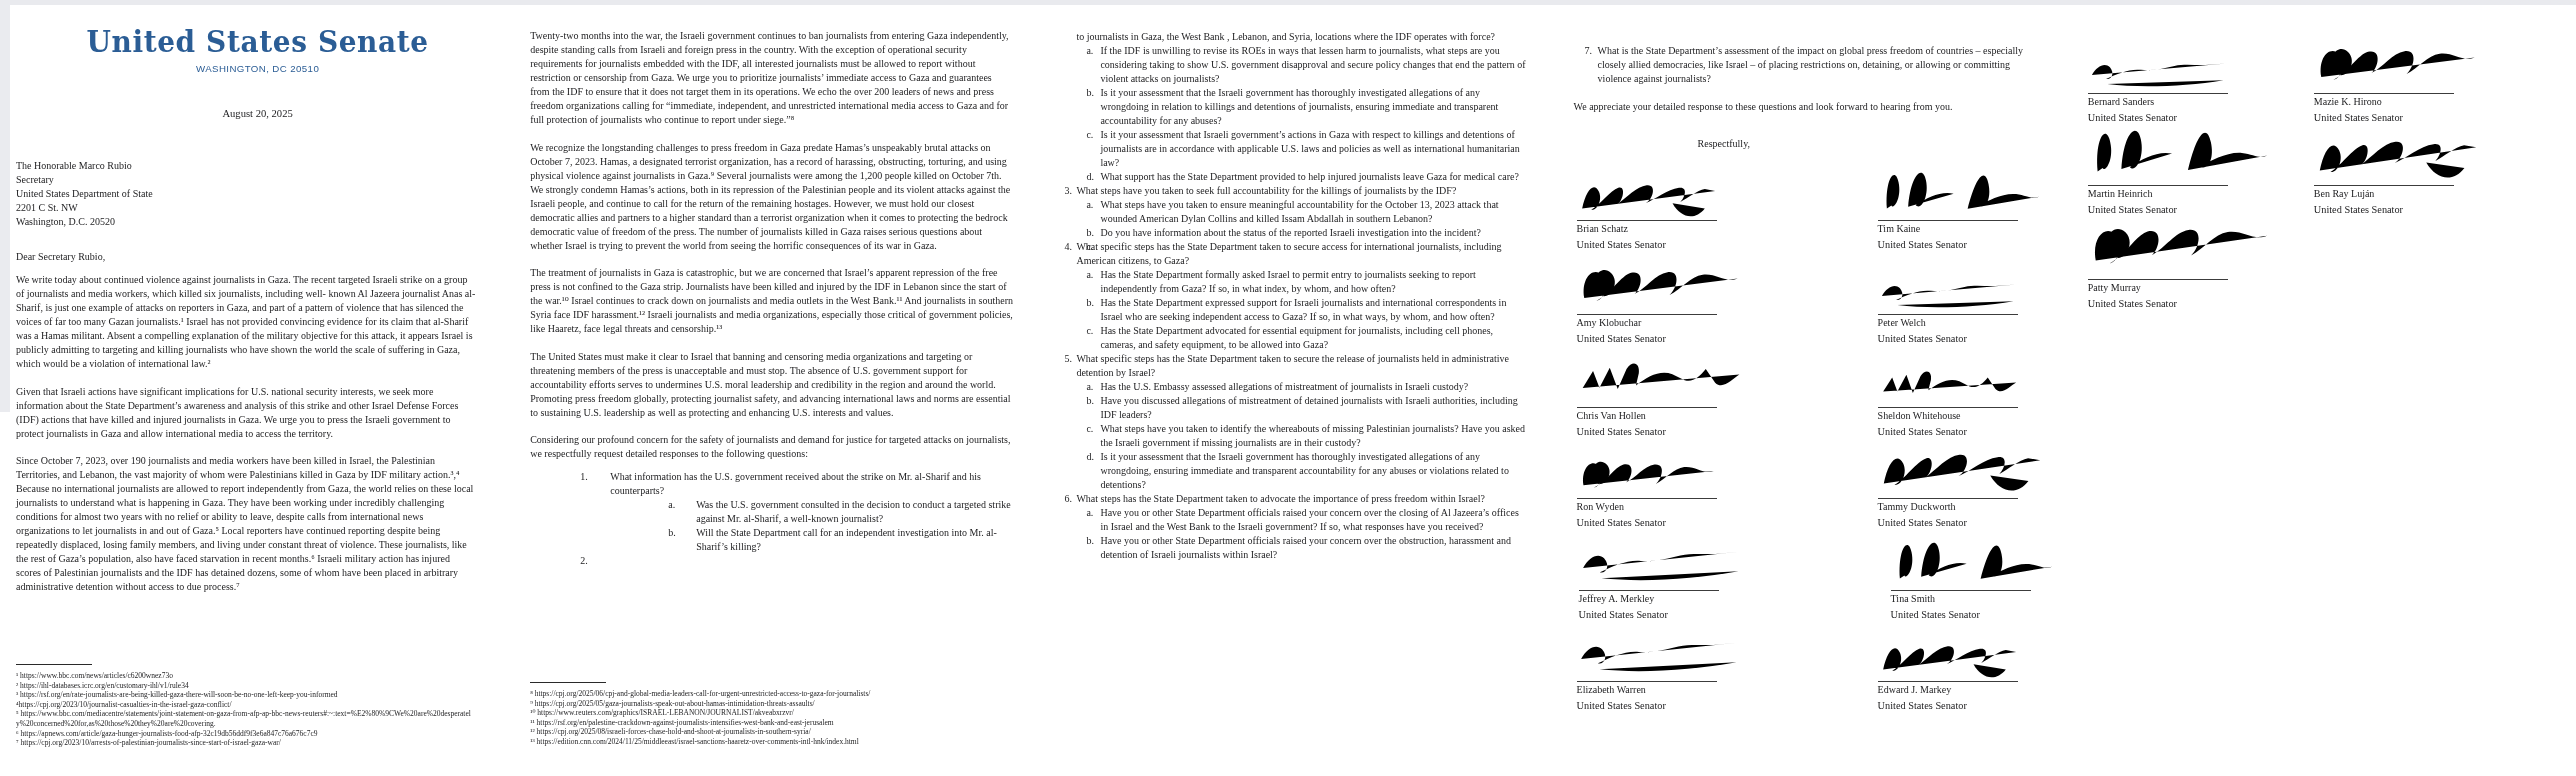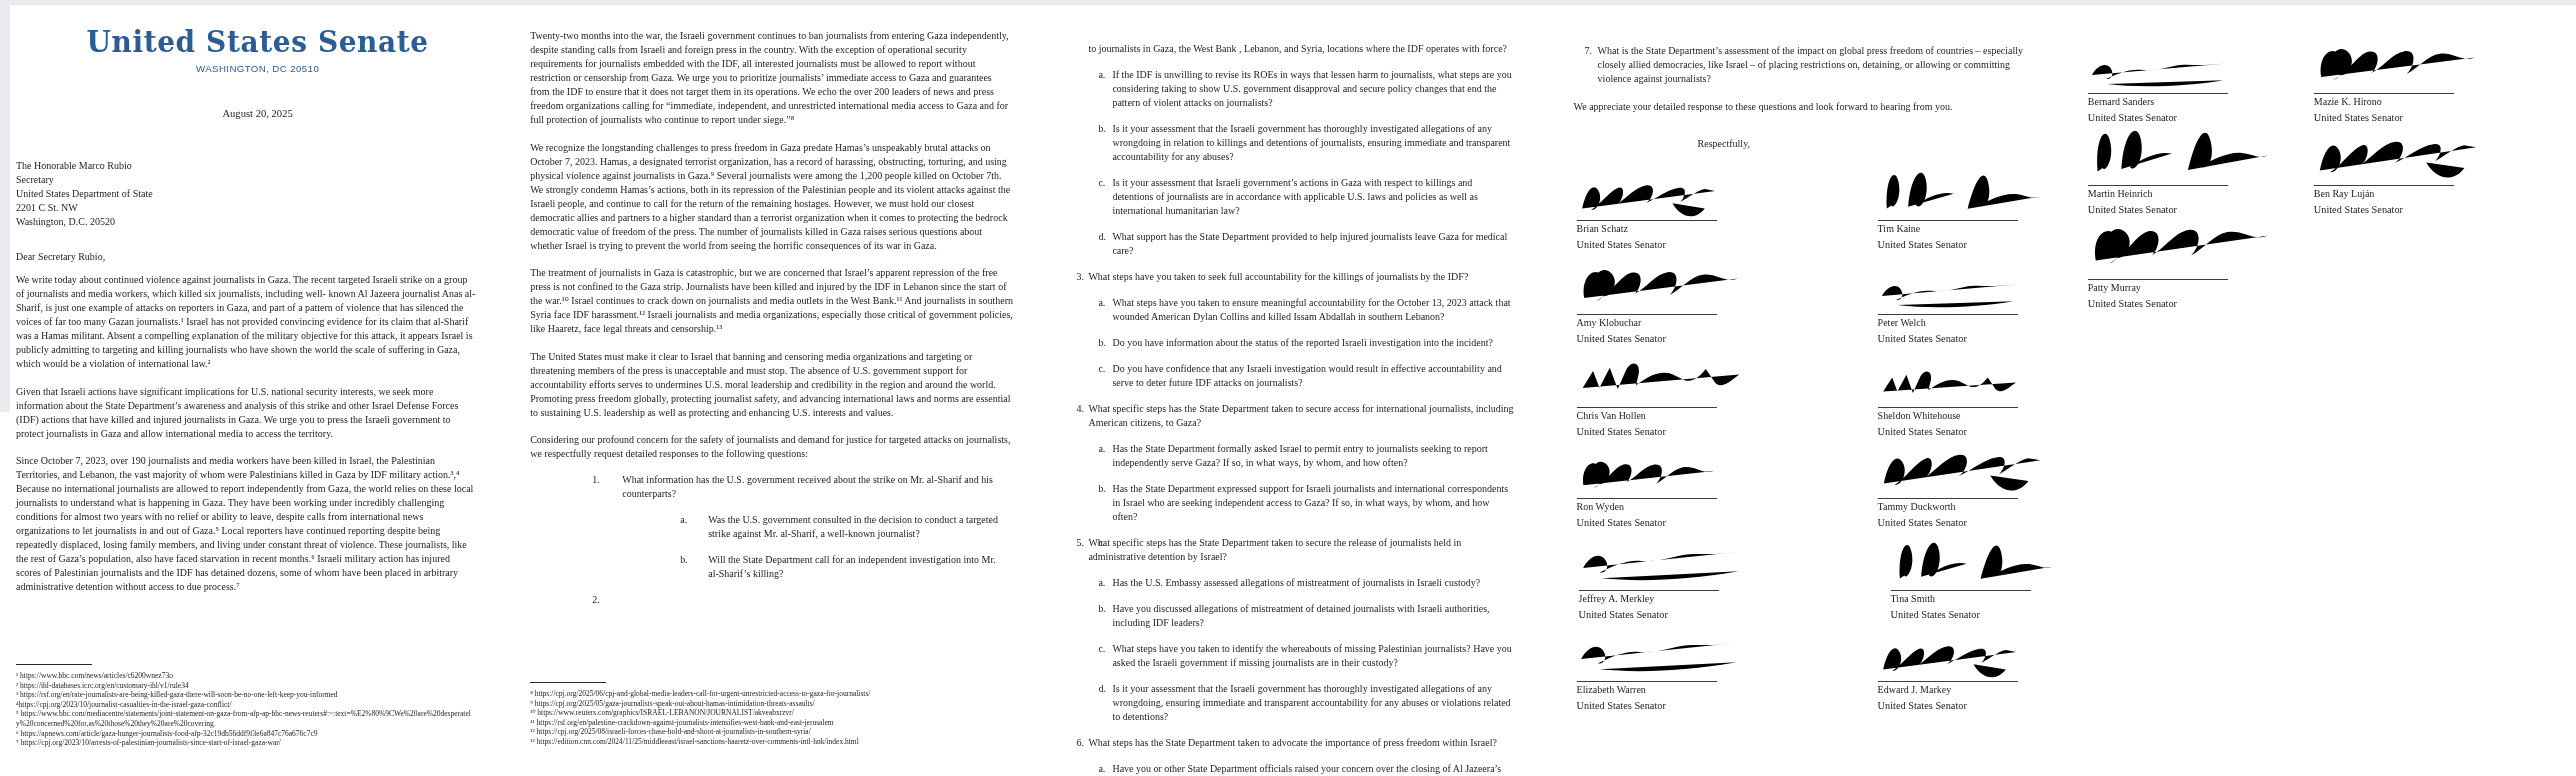--- a/index.html
+++ b/index.html
@@ -45,21 +45,21 @@
   .q2i .mk{position:absolute;left:50px;}
   .s2i{position:relative;padding-left:166px;}
   .s2i .mk{position:absolute;left:138px;}
   
   .p3-body{position:absolute;top:30px;left:0;width:496px;}
   .cont3{padding-left:46px;}
   .q3i{position:relative;padding-left:46px;}
   .q3i .mk{position:absolute;left:34px;}
   .s3i{position:relative;padding-left:70px;}
   .s3i .mk{position:absolute;left:56px;}
-  .blk{margin:12px;}
+  .blk{margin:0;}
   
   .q7{position:absolute;top:44px;left:0;width:480px;padding-left:52px;box-sizing:border-box;}
   .q7 .mk{position:absolute;left:39px;}
   .closing{position:absolute;top:100px;left:28px;width:454px;}
   .respectfully{position:absolute;top:137px;left:152px;}
   
   .sigblock{position:absolute;width:155px;}
   .sig{display:block;width:142px;height:53px;overflow:visible;margin-bottom:-4.5px;}
   .s-lg{transform:scale(1.18) rotate(-1deg);transform-origin:left bottom;}
   .s-xl{transform:scale(1.32) rotate(-2deg);transform-origin:left bottom;}
@@ -158,25 +158,25 @@
   <div class="sheet">
     <div class="p3-body txt">
       <div class="blk cont3">to journalists in Gaza, the West Bank , Lebanon, and Syria, locations where the IDF operates with force?</div>
       <div class="blk s3i"><span class="mk">a.</span><span>If the IDF is unwilling to revise its ROEs in ways that lessen harm to journalists, what steps are you considering taking to show U.S. government disapproval and secure policy changes that end the pattern of violent attacks on journalists?</span></div>
       <div class="blk s3i"><span class="mk">b.</span><span>Is it your assessment that the Israeli government has thoroughly investigated allegations of any wrongdoing in relation to killings and detentions of journalists, ensuring immediate and transparent accountability for any abuses?</span></div>
       <div class="blk s3i"><span class="mk">c.</span><span>Is it your assessment that Israeli government’s actions in Gaza with respect to killings and detentions of journalists are in accordance with applicable U.S. laws and policies as well as international humanitarian law?</span></div>
       <div class="blk s3i"><span class="mk">d.</span><span>What support has the State Department provided to help injured journalists leave Gaza for medical care?</span></div>
       <div class="blk q3i"><span class="mk">3.</span><span>What steps have you taken to seek full accountability for the killings of journalists by the IDF?</span></div>
       <div class="blk s3i"><span class="mk">a.</span><span>What steps have you taken to ensure meaningful accountability for the October 13, 2023 attack that wounded American Dylan Collins and killed Issam Abdallah in southern Lebanon?</span></div>
       <div class="blk s3i"><span class="mk">b.</span><span>Do you have information about the status of the reported Israeli investigation into the incident?</span></div>
-      <div class="blk s3i"><span class="mk">c.</span><span>Do you have confidence that any Israeli investigation would result in effective accountability and serve to deter future IDF attacks on journalists?</span></div>
+      <div class="blk s3i"><span class="mk">c.</span></div>
       <div class="blk q3i"><span class="mk">4.</span><span>What specific steps has the State Department taken to secure access for international journalists, including American citizens, to Gaza?</span></div>
-      <div class="blk s3i"><span class="mk">a.</span><span>Has the State Department formally asked Israel to permit entry to journalists seeking to report independently serve Gaza?  If so, in what ways, by whom, and how often?</span></div>
+      <div class="blk s3i"><span class="mk">a.</span><span>Has the State Department formally asked Israel to permit entry to journalists seeking to report independently from Gaza?  If so, in what index, by whom, and how often?</span></div>
       <div class="blk s3i"><span class="mk">b.</span><span>Has the State Department expressed support for Israeli journalists and international correspondents in Israel who are seeking independent access to Gaza?  If so, in what ways, by whom, and how often?</span></div>
-      <div class="blk s3i"><span class="mk">c.</span></div>
+      <div class="blk s3i"><span class="mk">c.</span><span>Has the State Department advocated for essential equipment for journalists, including cell phones, cameras, and safety equipment, to be allowed into Gaza?</span></div>
       <div class="blk q3i"><span class="mk">5.</span><span>What specific steps has the State Department taken to secure the release of journalists held in administrative detention by Israel?</span></div>
       <div class="blk s3i"><span class="mk">a.</span><span>Has the U.S. Embassy assessed allegations of mistreatment of journalists in Israeli custody?</span></div>
       <div class="blk s3i"><span class="mk">b.</span><span>Have you discussed allegations of mistreatment of detained journalists with Israeli authorities, including IDF leaders?</span></div>
       <div class="blk s3i"><span class="mk">c.</span><span>What steps have you taken to identify the whereabouts of missing Palestinian journalists? Have you asked the Israeli government if missing journalists are in their custody?</span></div>
       <div class="blk s3i"><span class="mk">d.</span><span>Is it your assessment that the Israeli government has thoroughly investigated allegations of any wrongdoing, ensuring immediate and transparent accountability for any abuses or violations related to detentions?</span></div>
       <div class="blk q3i"><span class="mk">6.</span><span>What steps has the State Department taken to advocate the importance of press freedom within Israel?</span></div>
       <div class="blk s3i"><span class="mk">a.</span><span>Have you or other State Department officials raised your concern over the closing of Al Jazeera’s offices in Israel and the West Bank to the Israeli government? If so, what responses have you received?</span></div>
       <div class="blk s3i"><span class="mk">b.</span><span>Have you or other State Department officials raised your concern over the obstruction, harassment and detention of Israeli journalists within Israel?</span></div>
     </div>
   </div>

